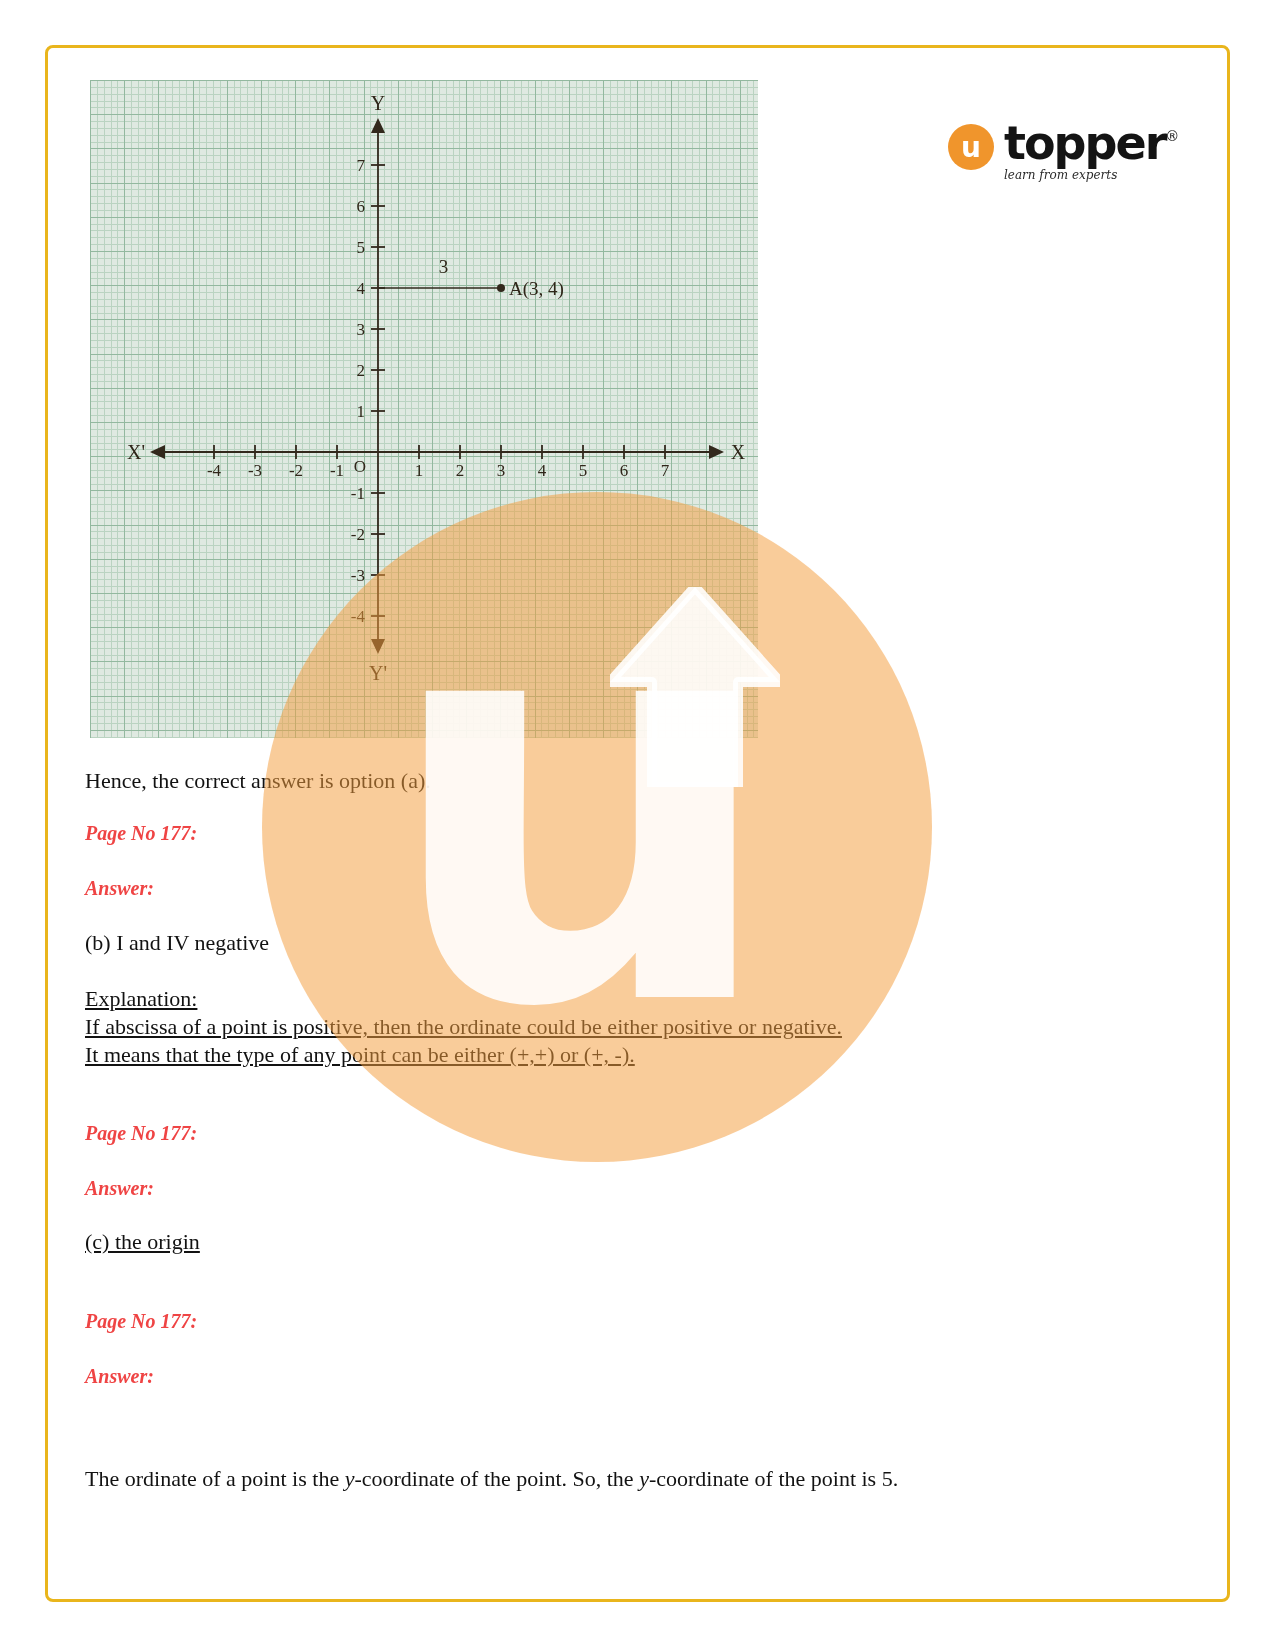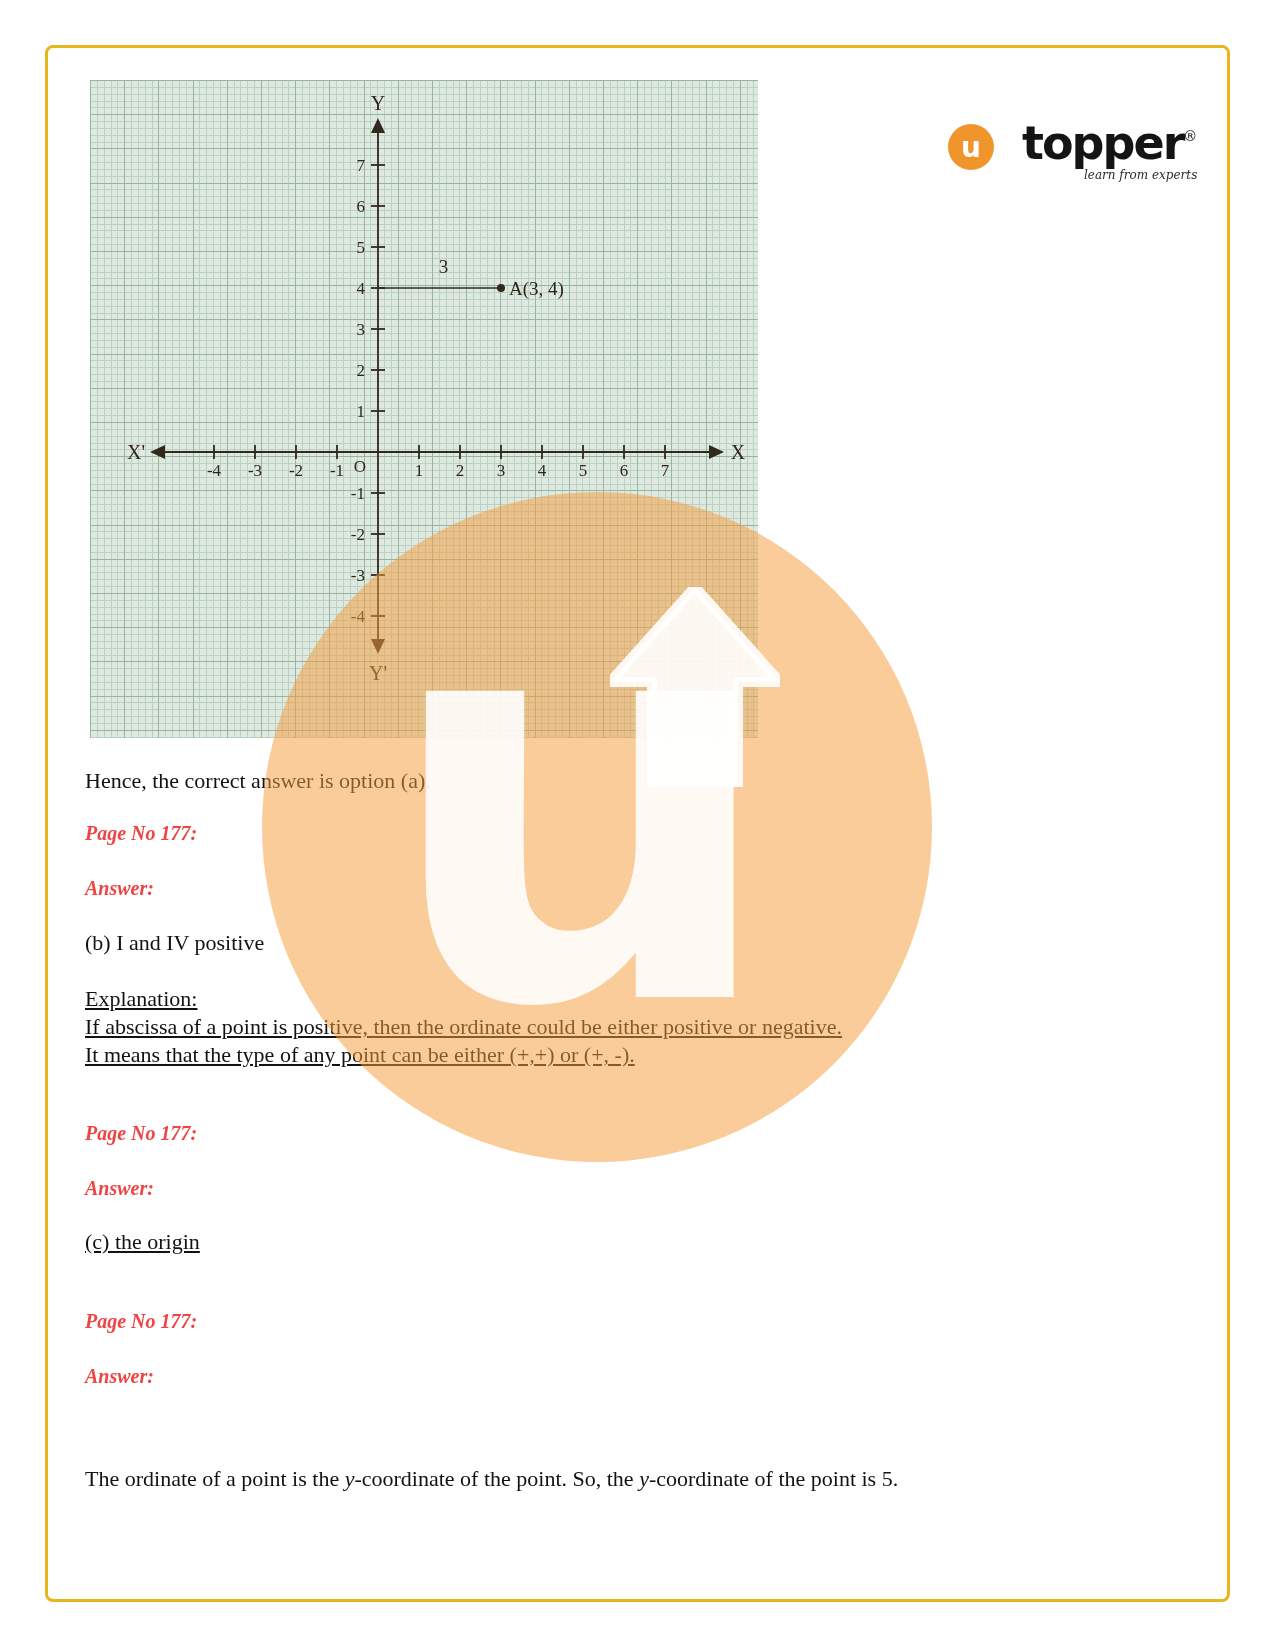--- a/index.html
+++ b/index.html
@@ -23,23 +23,23 @@
   #graph-svg text{font-family:"Liberation Serif", serif;}
   #graph-svg .tick{font-size:17px;fill:#2f2619;}
   #graph-svg .axis-label{font-size:20px;fill:#2f2619;}
   #graph-svg .plabel{font-size:19px;fill:#2f2619;}
 
   
   .logo{position:absolute;left:948px;top:120px;display:flex;gap:10px;align-items:flex-start;z-index:4;}
   .logo-mark{width:46px;height:46px;border-radius:50%;background:#f0952c;color:#ffffff;
              display:flex;align-items:center;justify-content:center;
              font:bold 28px "DejaVu Sans", sans-serif;margin-top:4px;}
-  .logo-word{font:bold 46px "DejaVu Sans", sans-serif;letter-spacing:-2px;color:#141414;line-height:1;margin-left:18px;}
+  .logo-word{font:bold 46px "DejaVu Sans", sans-serif;letter-spacing:-2px;color:#141414;line-height:1;}
   .logo-word sup{font-size:14px;letter-spacing:0;vertical-align:18px;font-weight:normal;}
-  .logo-tagline{font:italic 12px "DejaVu Serif", serif;color:#2a2a2a;text-align:right;margin-top:2px;}
+  .logo-tagline{font:italic 12px "DejaVu Serif", serif;color:#2a2a2a;margin-top:2px;}
 
   
   .watermark{position:absolute;left:262px;top:492px;width:670px;height:670px;border-radius:50%;
              background:rgba(243,158,62,0.52);z-index:3;overflow:hidden;pointer-events:none;}
   .wm-arrow{position:absolute;left:348px;top:95px;}
   .wm-arrow polygon{fill:rgba(255,255,255,0.88);stroke:rgba(255,255,255,0.88);
                     stroke-width:10;stroke-linejoin:round;}
   .wm-letter{position:absolute;left:120px;top:-15px;line-height:1;
              font:bold 560px "DejaVu Sans", sans-serif;color:rgba(255,255,255,0.88);}
 
@@ -133,21 +133,21 @@
       <div class="logo-word"><span>topper</span><sup>®</sup></div>
       <div class="logo-tagline">learn from experts</div>
     </div>
   </div>
 
   <div class="t-body" style="top:768px">Hence, the correct answer is option (a).</div>
 
   <div class="t-blue" style="top:822px">Page No 177:</div>
   <div class="t-blue" style="top:877px">Answer:</div>
 
-  <div class="t-body" style="top:930px">(b) I and IV positive</div>
+  <div class="t-body" style="top:930px">(b) I and IV negative</div>
 
   <div class="t-body" style="top:985px">
     <div>Explanation:</div>
     <div>If abscissa of a point is positive, then the ordinate could be either positive or negative.</div>
     <div>It means that the type of any point can be either (+,+) or (+, -).</div>
   </div>
 
   <div class="t-blue" style="top:1122px">Page No 177:</div>
   <div class="t-blue" style="top:1177px">Answer:</div>
 

